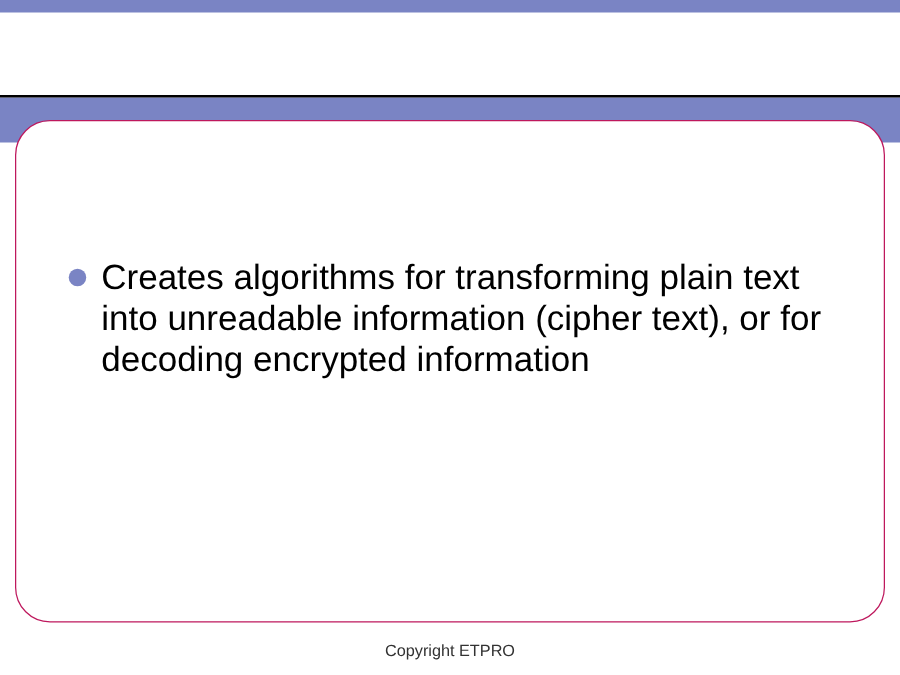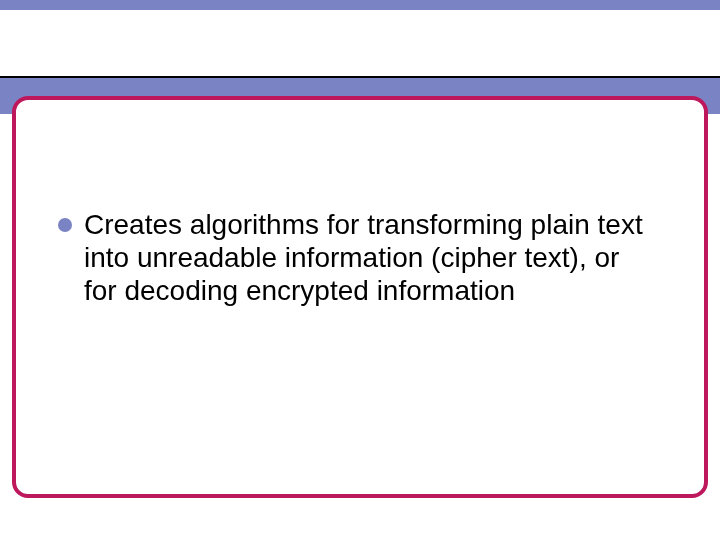--- a/index.html
+++ b/index.html
@@ -51,22 +51,22 @@
     height: 2px;
     background: #000;
   }
   .content-card {
     position: absolute;
     top: 96px;
     left: 12px;
     right: 12px;
     bottom: 42px;
     background: #fff;
-    border: 4px solid #be185d;
-    border-radius: 16px;
+    border: 1px solid #be185d;
+    border-radius: 28px;
   }
   .bullet-block {
     position: absolute;
     top: 108px;
     left: 40px;
     right: 48px;
   }
   .bullet-item {
     position: relative;
     padding-left: 28px;
@@ -104,13 +104,14 @@
 
   <div class="content-card">
     <div class="bullet-block">
       <div class="bullet-item">
         <span class="bullet-dot"></span>
         <span>Creates algorithms for transforming plain text into unreadable information (cipher text), or for decoding encrypted information</span>
       </div>
     </div>
   </div>
 
+  <div class="footer">Copyright ETPRO</div>
 </div>
 
 </body></html>

